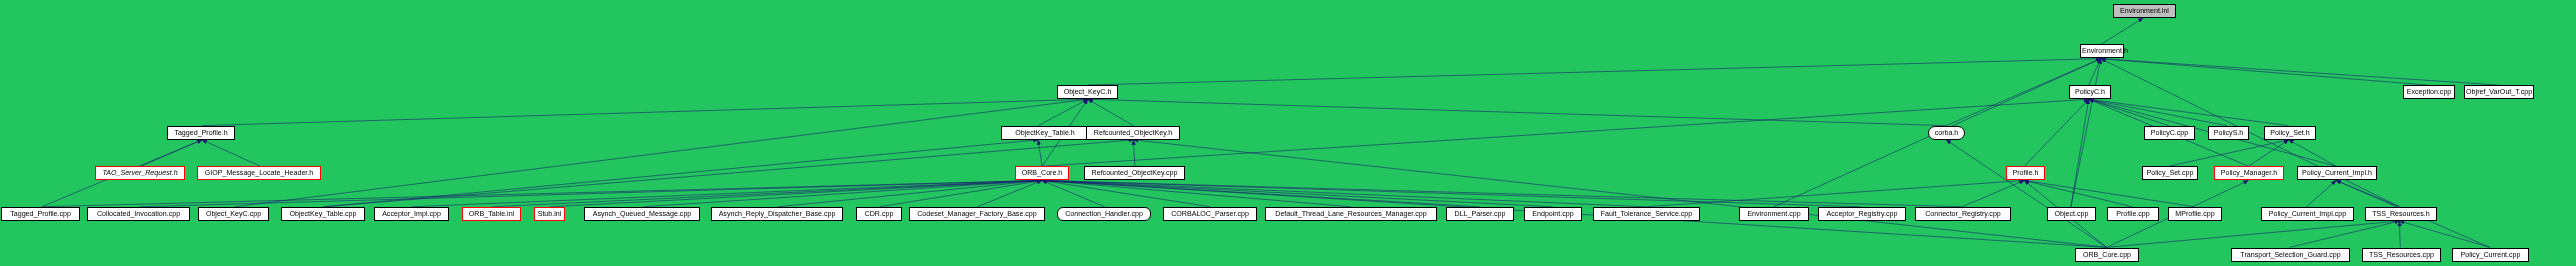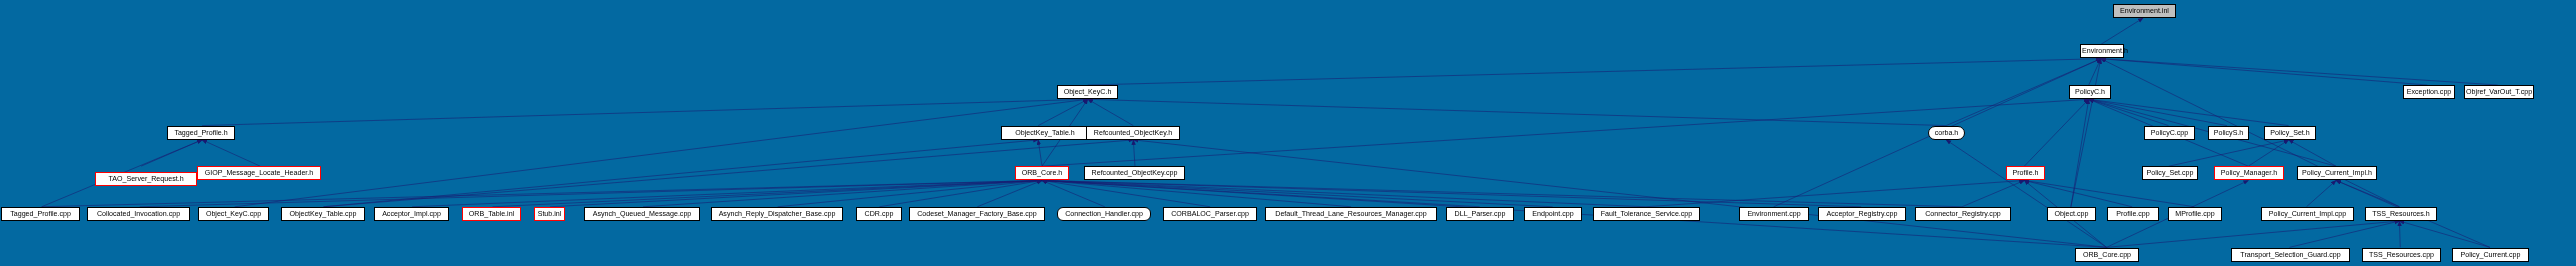--- a/index.html
+++ b/index.html
@@ -1,20 +1,20 @@
 <!DOCTYPE html>
 <html style="font-size:8.8px"><head>
 <meta charset="utf-8">
 <style>
   html, body { margin: 0; padding: 0; background: #ffffff; }
   #graph-wrap {
     position: relative;
     width: 2576px;
     height: 266px;
-    background: #0369a1;
+    background: #22c55e;
     font-family: "Liberation Sans", sans-serif;
     overflow: hidden;
   }
   #edge-layer {
     position: absolute;
     left: 0; top: 0;
     width: 2576px; height: 266px;
     pointer-events: none;
   }
   .node {
@@ -120,21 +120,21 @@
       <div class="node" style="left: 2069px; top: 85px; width: 42px;">PolicyC.h</div>
       <div class="node" style="left: 2403px; top: 85px; width: 52px;">Exception.cpp</div>
       <div class="node" style="left: 2464px; top: 85px; width: 70px;">Objref_VarOut_T.cpp</div>
       <div class="node" style="left: 167px; top: 126px; width: 68px;">Tagged_Profile.h</div>
       <div class="node" style="left: 1001px; top: 126px; width: 88px;">ObjectKey_Table.h</div>
       <div class="node" style="left: 1086px; top: 126px; width: 94px;">Refcounted_ObjectKey.h</div>
       <div class="node" style="left: 1928px; top: 126px; width: 37px; border-radius: 7px;">corba.h</div>
       <div class="node" style="left: 2144px; top: 126px; width: 51px;">PolicyC.cpp</div>
       <div class="node" style="left: 2208px; top: 126px; width: 41px;">PolicyS.h</div>
       <div class="node" style="left: 2264px; top: 126px; width: 52px;">Policy_Set.h</div>
-      <div class="node red" style="left: 95px; top: 172px; width: 102px;">TAO_Server_Request.h</div>
+      <div class="node red" style="left: 95px; top: 166px; width: 90px; font-style: italic;">TAO_Server_Request.h</div>
       <div class="node red" style="left: 197px; top: 166px; width: 124px;">GIOP_Message_Locate_Header.h</div>
       <div class="node red" style="left: 1015px; top: 166px; width: 54px;">ORB_Core.h</div>
       <div class="node" style="left: 1084px; top: 166px; width: 101px;">Refcounted_ObjectKey.cpp</div>
       <div class="node red" style="left: 2006px; top: 166px; width: 39px;">Profile.h</div>
       <div class="node" style="left: 2142px; top: 166px; width: 56px;">Policy_Set.cpp</div>
       <div class="node red" style="left: 2214px; top: 166px; width: 70px;">Policy_Manager.h</div>
       <div class="node" style="left: 2297px; top: 166px; width: 80px;">Policy_Current_Impl.h</div>
       <div class="node" style="left: 1.1px; top: 207px; width: 79px;">Tagged_Profile.cpp</div>
       <div class="node" style="left: 87px; top: 207px; width: 103px;">Collocated_Invocation.cpp</div>
       <div class="node" style="left: 198px; top: 207px; width: 71px;">Object_KeyC.cpp</div>

